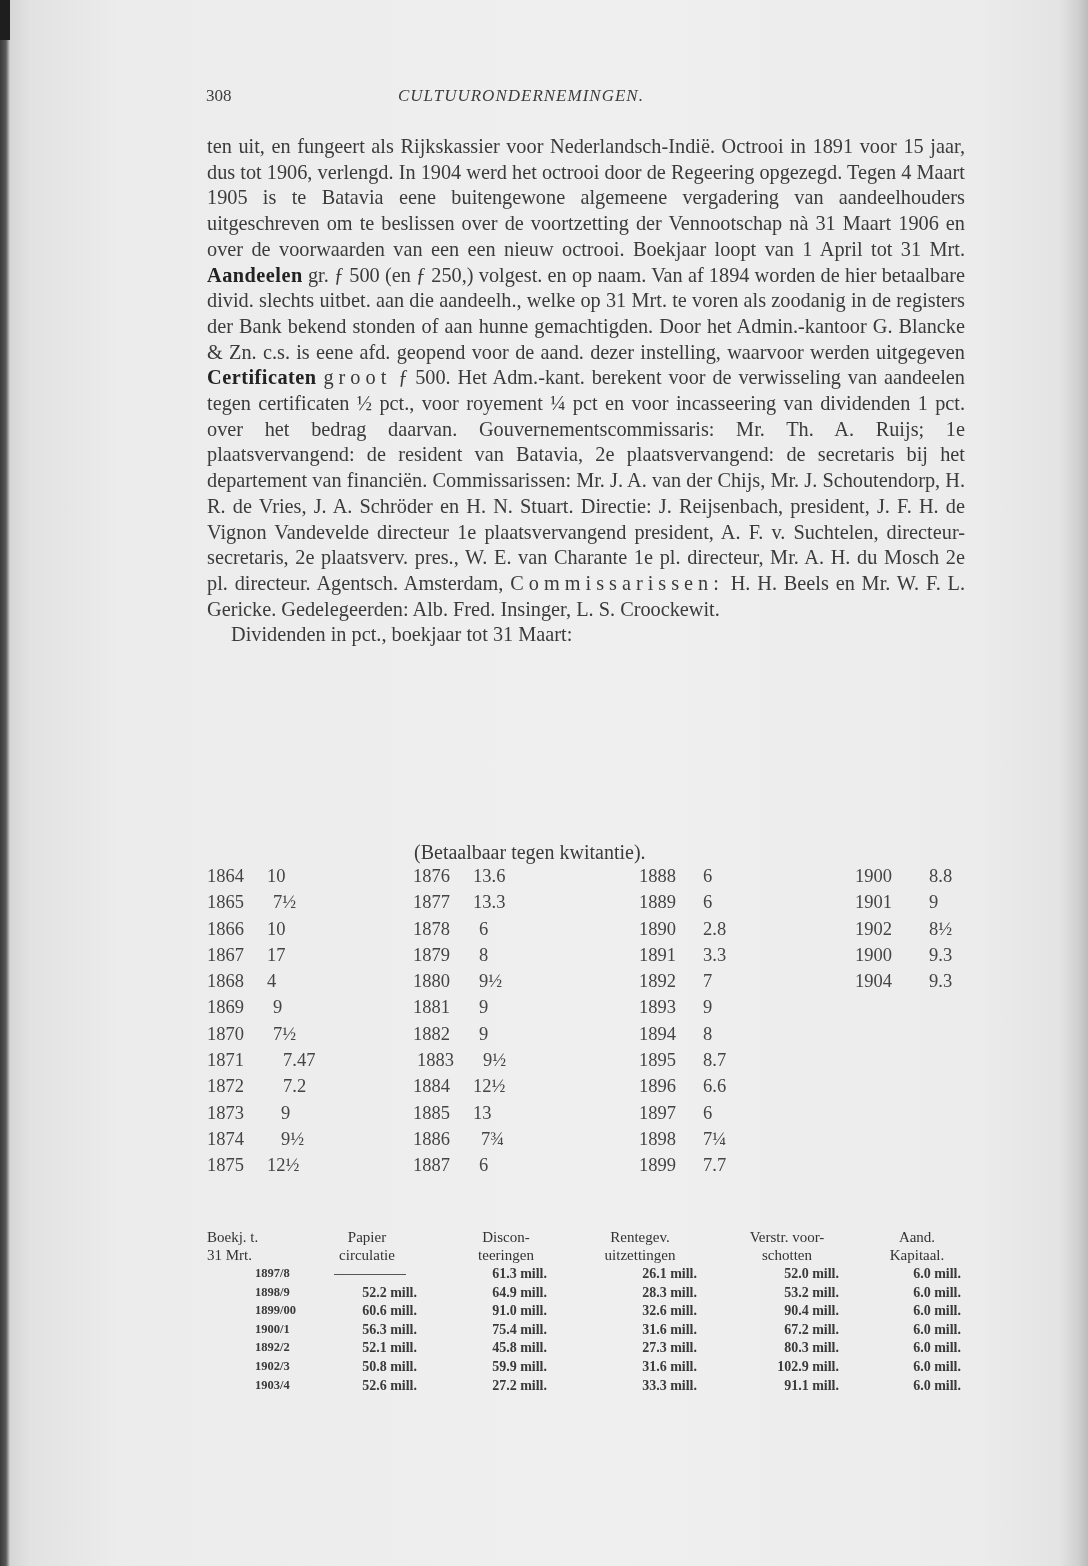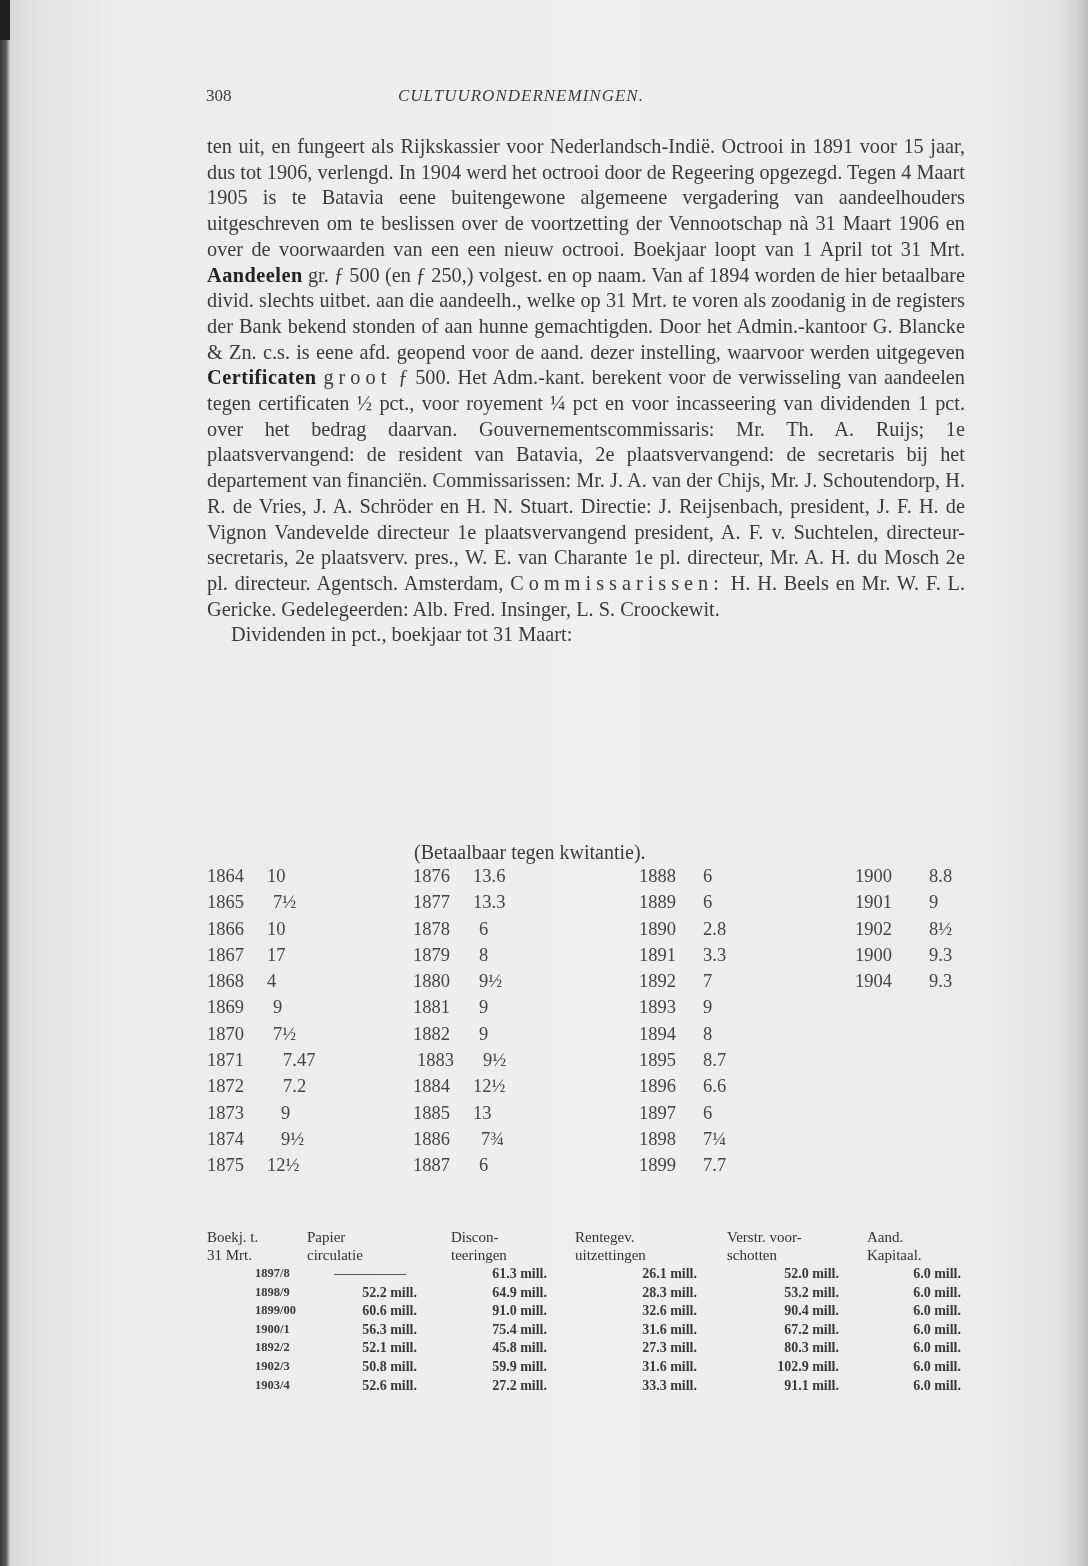--- a/index.html
+++ b/index.html
@@ -41,21 +41,21 @@
     position: absolute; top: 1178px; left: 207px; width: 758px;
     font-family: "Liberation Serif", serif; font-size: 20.3px; line-height: 25px; color: #3b3b3b;
     text-align: justify;
   }
   .bottom-text p { margin: 0; }
   .fin-table {
     position: absolute; top: 1228px; left: 207px; width: 760px;
     font-family: "Liberation Serif", serif; font-size: 15px; color: #333;
   }
   .fin-head { position: relative; height: 38px; }
-  .fin-head .hc { position: absolute; top: 0; text-align: left; line-height: 18px; }
+  .fin-head .hc { position: absolute; top: 0; text-align: center; line-height: 18px; }
   .fin-head .hc.first { text-align: left; }
   .fin-rows { position: relative; }
   .fin-row { position: relative; height: 18.6px; font-size: 14px; font-weight: bold; color: #3a3a3a; }
   .fin-row .c { position: absolute; top: 0; text-align: right; }
   .fin-row .c.first { text-align: left; font-size: 12.5px; font-weight: bold; margin-left: 48px; }
   .dash { display: inline-block; width: 72px; border-top: 1.5px solid #555; vertical-align: middle; }
 </style>
 </head>
 <body>
 

